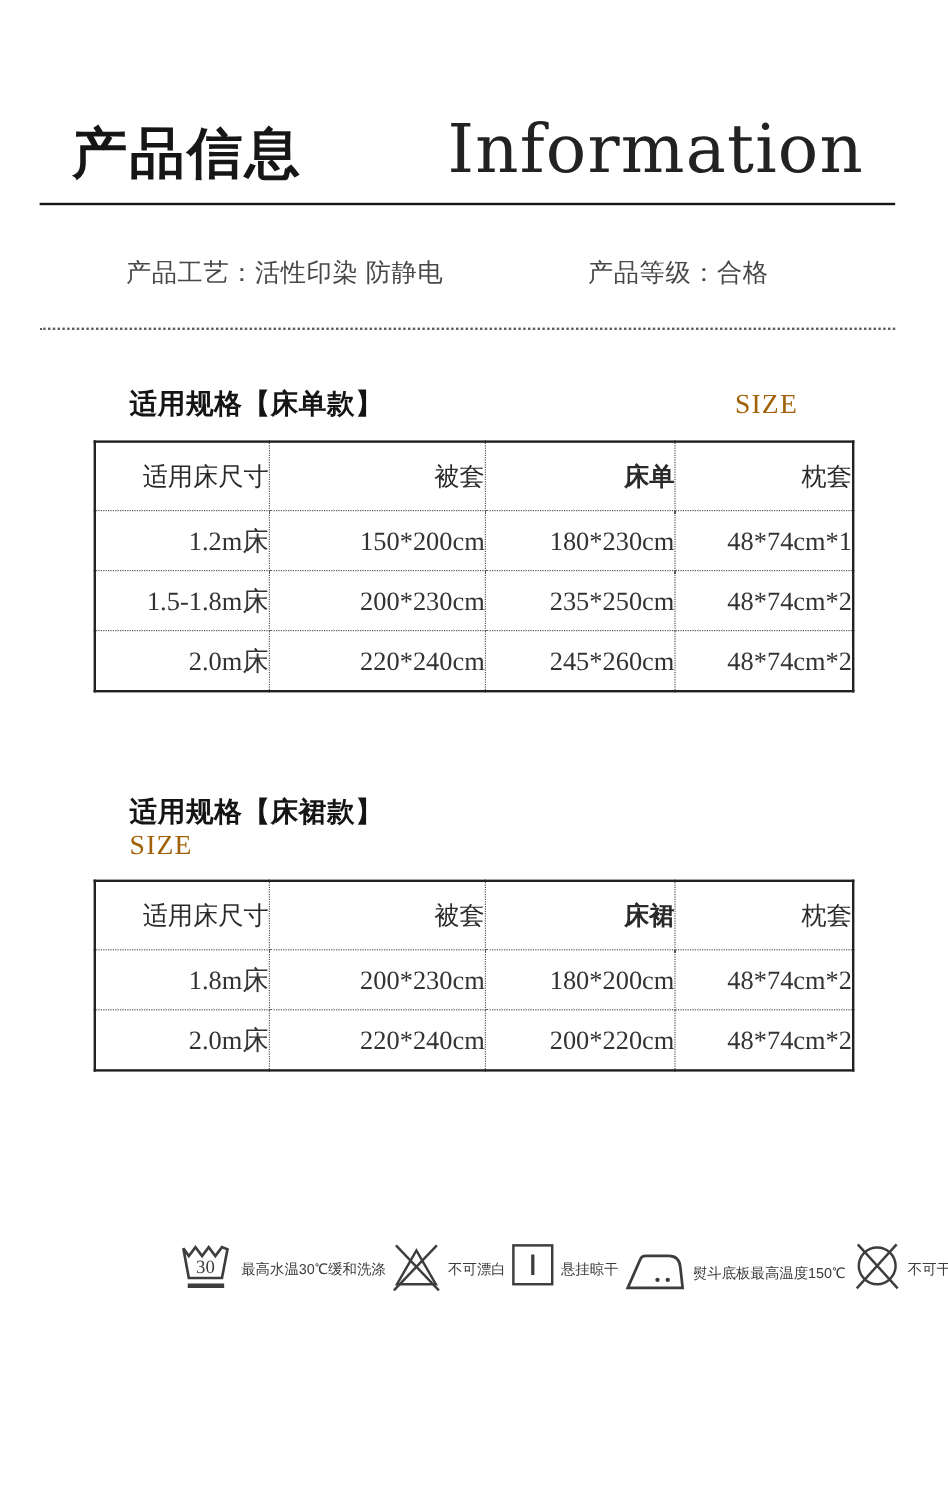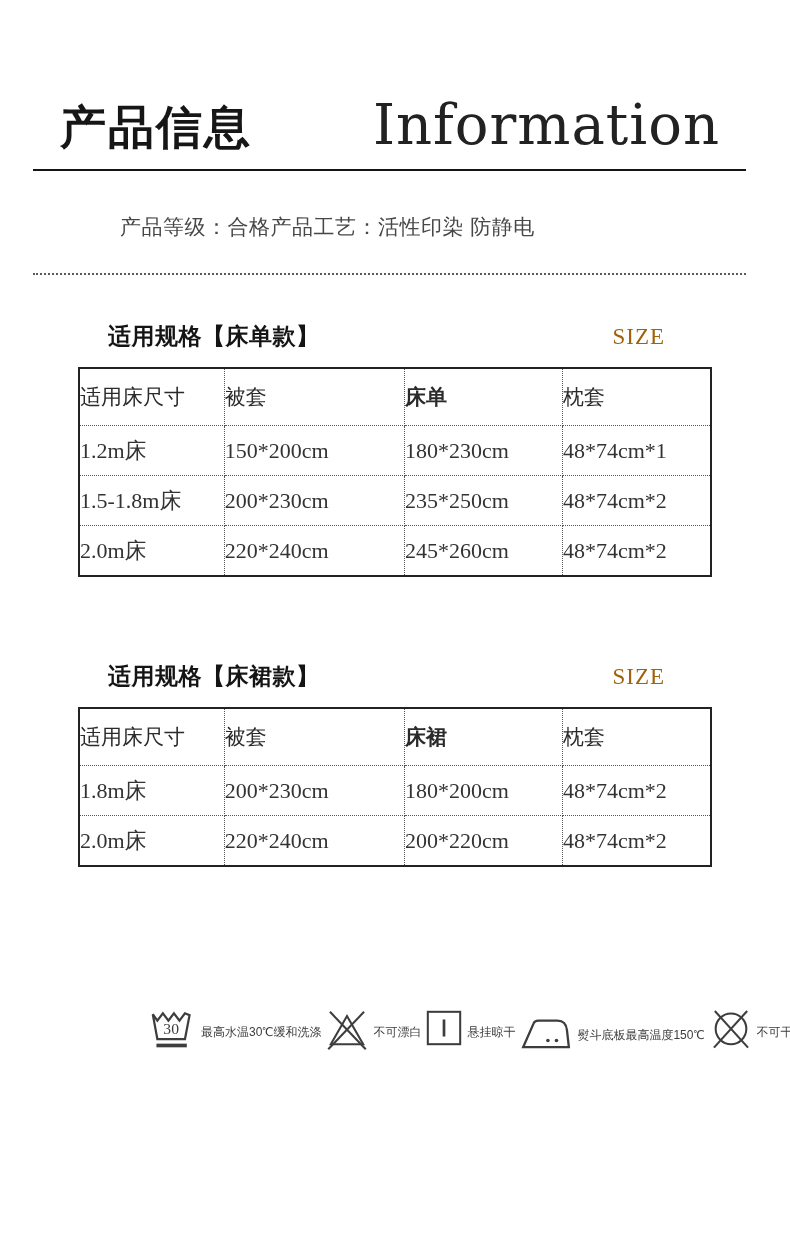--- a/index.html
+++ b/index.html
@@ -74,38 +74,38 @@
   }
   table.size-table {
     margin: 15px 0 0 78px;
     width: 634px;
     border-collapse: collapse;
     table-layout: fixed;
   }
   table.size-table { border: 2px solid #222222; }
   table.size-table th, table.size-table td {
     border: 1px dotted #565656;
-    text-align: left;
+    text-align: right;
     vertical-align: middle;
   }
   table.size-table th {
     height: 58px;
     font-size: 21px;
     font-weight: 400;
     color: #2a2a2a;
   }
   table.size-table th.bold { font-weight: 700; }
   table.size-table td {
     height: 50px;
     font-family: "Liberation Serif", serif;
     font-size: 22px;
     color: #333333;
   }
   .col-1 { width: 23%; } .col-2 { width: 28.5%; } .col-3 { width: 25%; } .col-4 { width: 23.5%; }
-  .section-2 .section-head { margin-top: 84px; }
+  .section-2 .section-head { margin-top: 84px; flex-direction: column; }
   
   .care-row {
     display: flex;
     justify-content: space-between;
     align-items: flex-end;
     margin: 138px 135px 0 145px;
   }
   .care-item { display: flex; flex-direction: row; align-items: center; }
   .care-item svg { display: block; }
   .care-label {
@@ -128,25 +128,25 @@
 <div class="page">
 
   <div class="header">
     <div class="title-cn">产品信息</div>
     <div class="title-en">Information</div>
   </div>
   <hr class="rule-solid">
 
   <div class="info-grid">
     <div class="info-row second">
+      <div class="info-cell first">
+        <span>产品工艺：</span><span>活性印染 防静电</span>
+      </div>
       <div class="info-cell second">
         <span>产品等级：</span><span>合格</span>
-      </div>
-      <div class="info-cell first">
-        <span>产品工艺：</span><span>活性印染 防静电</span>
       </div>
     </div>
   </div>
   <hr class="rule-dotted">
 
   <div class="section-1">
     <div class="section-head">
       <div class="section-title">适用规格【床单款】</div>
       <div class="size-label">SIZE</div>
     </div>

